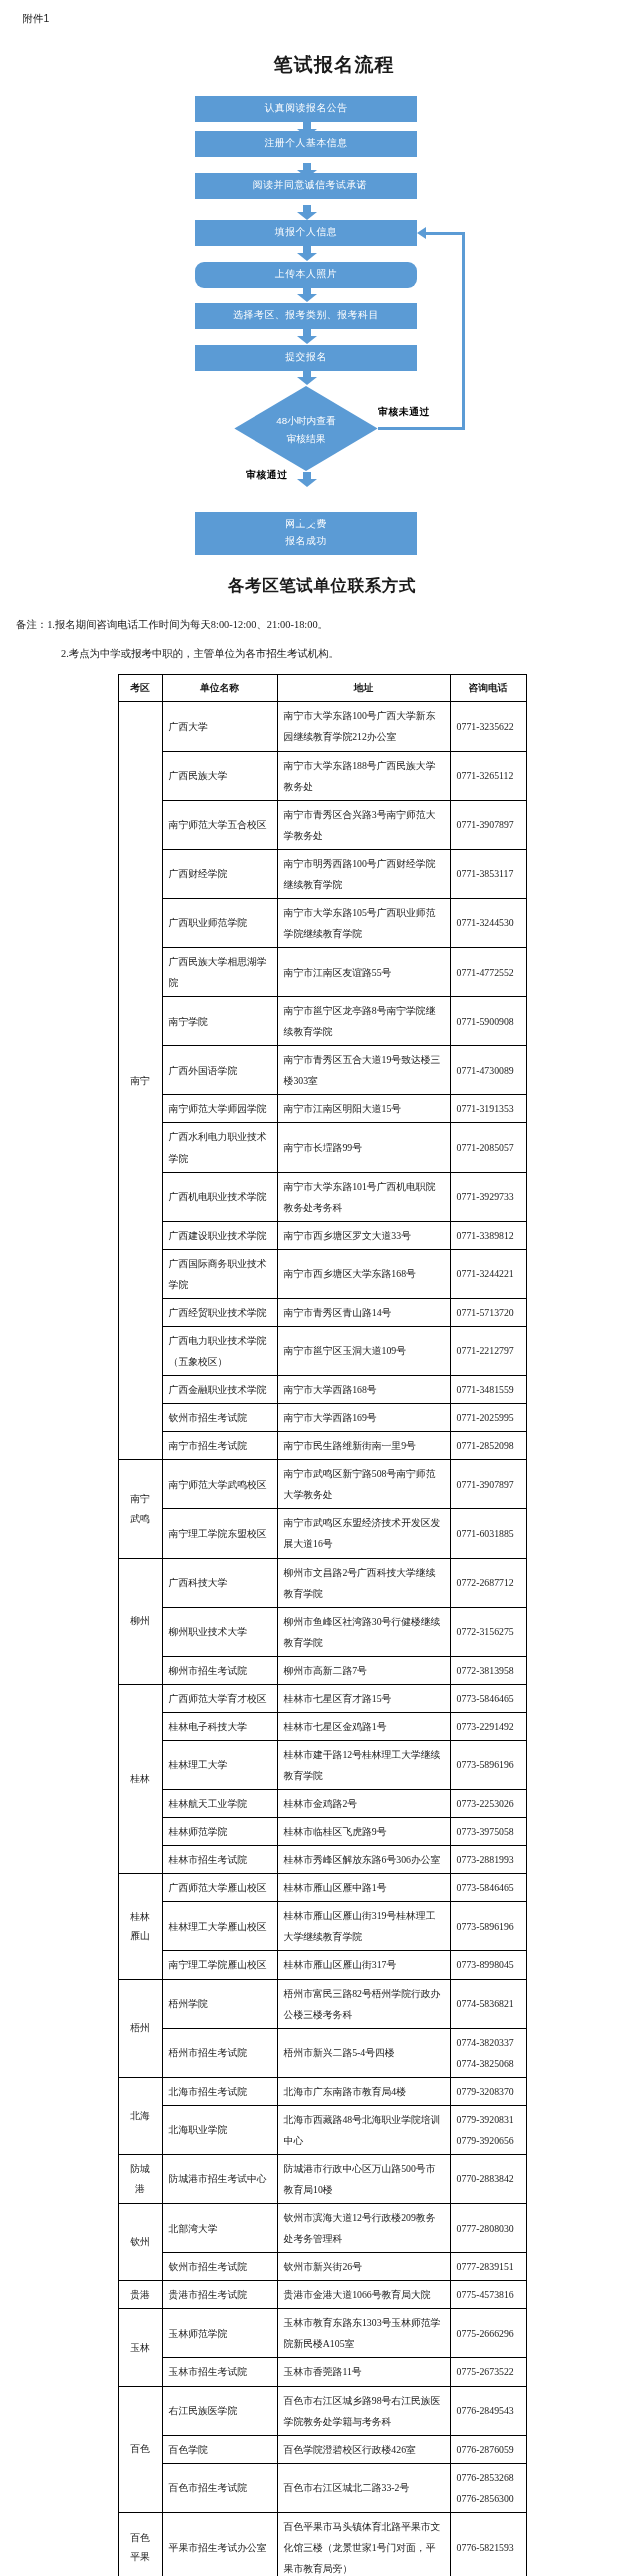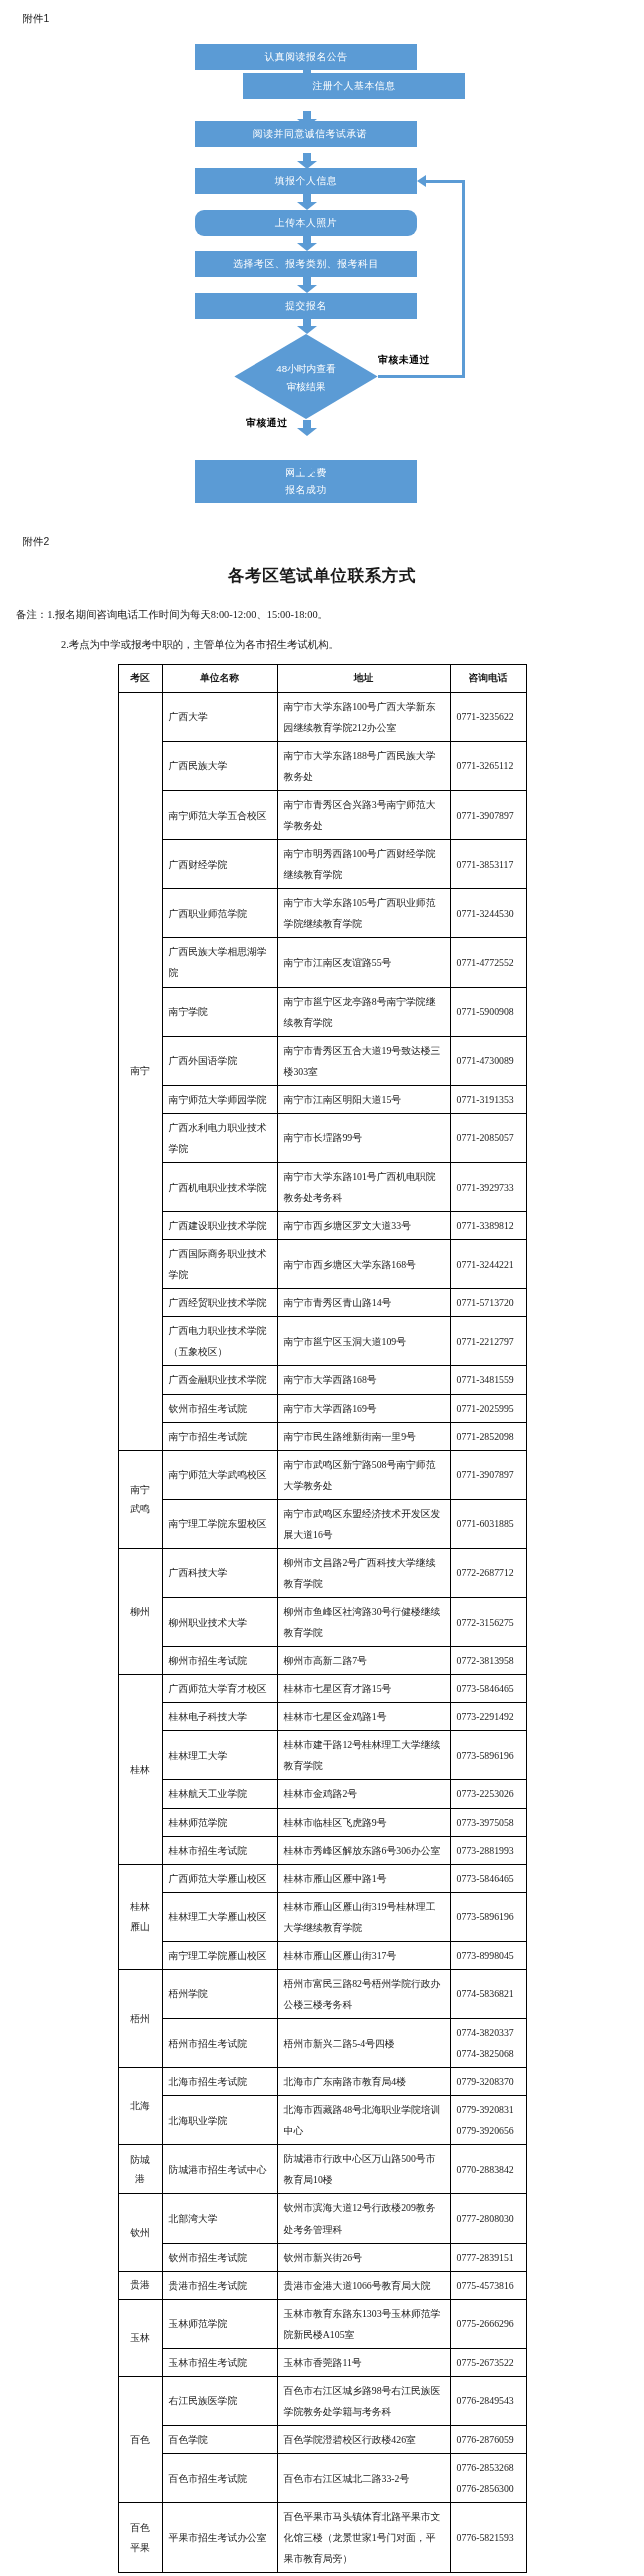--- a/index.html
+++ b/index.html
@@ -87,29 +87,30 @@
   }
   td.phone-cell{white-space:pre-line;}
 </style>
 </head>
 <body>
 
 <div class="page">
 
   <div class="attach-label">附件1</div>
 
+  <div class="flow-title">笔试报名流程</div>
 
   <div class="flow-wrap">
     <div id="flow-steps">
         <div class="flow-box" style="top: 0px;">认真阅读报名公告</div>
         <div class="flow-arrow" style="top: 25.6px;">
           <span class="stem"></span>
           <span class="head"></span>
         </div>
-        <div class="flow-box" style="top: 29px; margin-left: 48px;">注册个人基本信息</div>
+        <div class="flow-box" style="top: 35px;">注册个人基本信息</div>
         <div class="flow-arrow" style="top: 67px;">
           <span class="stem"></span>
           <span class="head"></span>
         </div>
         <div class="flow-box" style="top: 77px; padding-left: 8px;">阅读并同意诚信考试承诺</div>
         <div class="flow-arrow" style="top: 109px;">
           <span class="stem"></span>
           <span class="head"></span>
         </div>
         <div class="flow-box" style="top: 124px;">填报个人信息</div>
@@ -160,26 +161,25 @@
     <div class="flow-box" style="top:391px;margin-top:25px;">网上交费</div>
 
     <div class="flow-arrow" style="top:417px;">
       <span class="stem"></span>
       <span class="head"></span>
     </div>
 
     <div class="flow-box" style="top:433px;">报名成功</div>
   </div>
 
-  <div class="attach-label attach2">附件2</div>
 
   <div class="contact-title">各考区笔试单位联系方式</div>
 
   <div class="notes">
-    <div class="note-line-1">备注：1.报名期间咨询电话工作时间为每天8:00-12:00、15:00-18:00。</div>
+    <div class="note-line-1">备注：1.报名期间咨询电话工作时间为每天8:00-12:00、21:00-18:00。</div>
     <div class="note-line-2">2.考点为中学或报考中职的，主管单位为各市招生考试机构。</div>
   </div>
 
   <table class="contact">
     <colgroup>
       <col class="c-region">
         <col class="c-unit">
         <col class="c-addr">
         <col class="c-phone">
     </colgroup>

